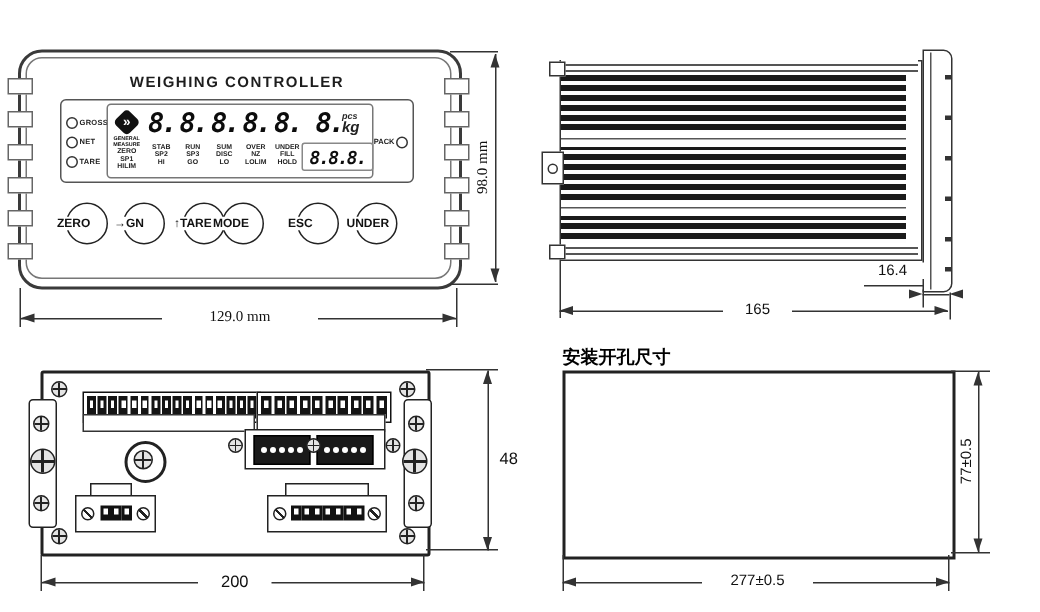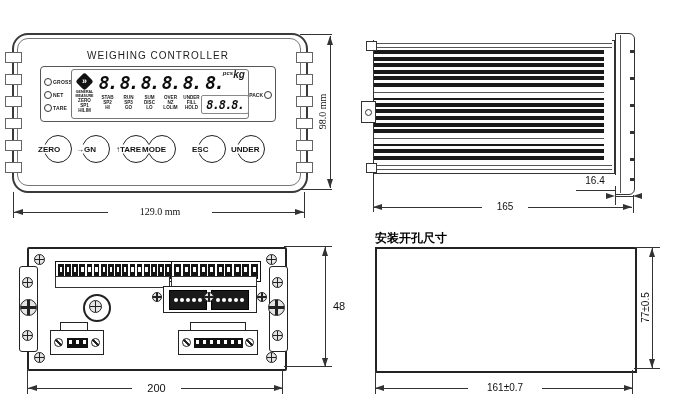--- a/index.html
+++ b/index.html
@@ -22,38 +22,38 @@
   .dim-label{position:absolute;background:#fff;font-size:10px;text-align:center;
     white-space:nowrap;padding:0 2px;color:#111;}
   .serif{font-family:"Liberation Serif",serif;}
   .rot{transform:rotate(-90deg);transform-origin:center;}
   
   .bezel{position:absolute;left:12px;top:33px;width:292px;height:156px;border:2px solid #3a3a3a;
     border-radius:16px;background:#fff;}
   .bezel-inner{position:absolute;left:17px;top:38px;width:282px;height:146px;border:1px solid #777;
     border-radius:11px;}
   .clip{position:absolute;width:15px;height:9px;border:1px solid #666;background:#fff;}
-  .fp-title{position:absolute;left:12px;top:50px;width:292px;text-align:center;font-weight:normal;
+  .fp-title{position:absolute;left:12px;top:50px;width:292px;text-align:center;font-weight:bold;
     font-size:10px;letter-spacing:1px;color:#1d1d1d;}
   .strip{position:absolute;left:40px;top:66px;width:234px;height:54px;border:1.5px solid #555;
     border-radius:4px;background:#fff;}
   .ind{position:absolute;left:3px;display:flex;align-items:center;gap:1px;}
   .led{width:6px;height:6px;border:1px solid #333;border-radius:50%;background:#fff;}
   .ind span{font-size:5px;font-weight:bold;letter-spacing:.2px;}
   .lcd{position:absolute;left:30px;top:2px;width:176px;height:48px;border:1px solid #777;
     border-radius:3px;display:flex;}
   .lcd-col{display:flex;flex-direction:column;align-items:center;}
   .digit{font-family:"DejaVu Sans Mono",monospace;font-weight:bold;font-style:italic;
     font-size:18px;line-height:25px;letter-spacing:-2px;color:#0c0c0c;white-space:nowrap;}
   .ann{font-size:4.6px;line-height:5.2px;font-weight:bold;text-align:center;white-space:nowrap;color:#222;}
   .diamond{width:13px;height:13px;background:#111;border-radius:3px;transform:rotate(45deg);
     margin:5px 0 2px 0;display:flex;align-items:center;justify-content:center;}
   .diamond b{transform:rotate(-45deg);color:#fff;font-size:9px;line-height:9px;}
   .brand{font-size:3.6px;line-height:4px;font-weight:bold;text-align:center;color:#111;}
-  .unitbox{display:flex;align-items:flex-start;justify-content:center;height:25px;}
+  .unitbox{display:flex;flex-direction:column;align-items:flex-start;justify-content:center;height:25px;}
   .unit-s{font-size:6px;font-style:italic;font-weight:bold;line-height:6px;}
   .unit-b{font-size:10px;font-style:italic;font-weight:bold;line-height:10px;}
   .subdisp{width:46px;height:17px;border:1px solid #888;border-radius:2px;display:flex;
     align-items:center;justify-content:center;}
   .subdigit{font-family:"DejaVu Sans Mono",monospace;font-weight:bold;font-style:italic;
     font-size:12px;letter-spacing:-1px;color:#0c0c0c;}
   .pack{position:absolute;right:3px;top:24px;display:flex;align-items:center;gap:1px;}
   .pack span{font-size:5px;font-weight:bold;}
   .key{position:absolute;top:135px;width:26px;height:26px;border:1.6px solid #222;
     border-radius:50%;background:#fff;}
@@ -371,16 +371,16 @@
   <div>
     <div class="cut-title">安装开孔尺寸</div>
     <div class="cut-rect"></div>
     <div class="line" style="left:634px;top:247px;width:26px;height:1px"></div>
     <div class="line" style="left:634px;top:368px;width:26px;height:1px"></div>
     <div class="dim-v" style="left:652px;top:248px;height:120px"></div>
     <div class="dim-label rot" style="left:615px;top:302px;width:56px">77±0.5</div>
     <div class="line" style="left:375px;top:370px;width:1px;height:24px"></div>
     <div class="line" style="left:632px;top:370px;width:1px;height:24px"></div>
     <div class="dim-h" style="left:375px;top:388px;width:258px"></div>
-    <div class="dim-label" style="left:468px;top:382px;width:70px">161±0.7</div>
+    <div class="dim-label" style="left:468px;top:382px;width:70px">277±0.5</div>
   </div>
 
 </div>
 
 </body></html>

